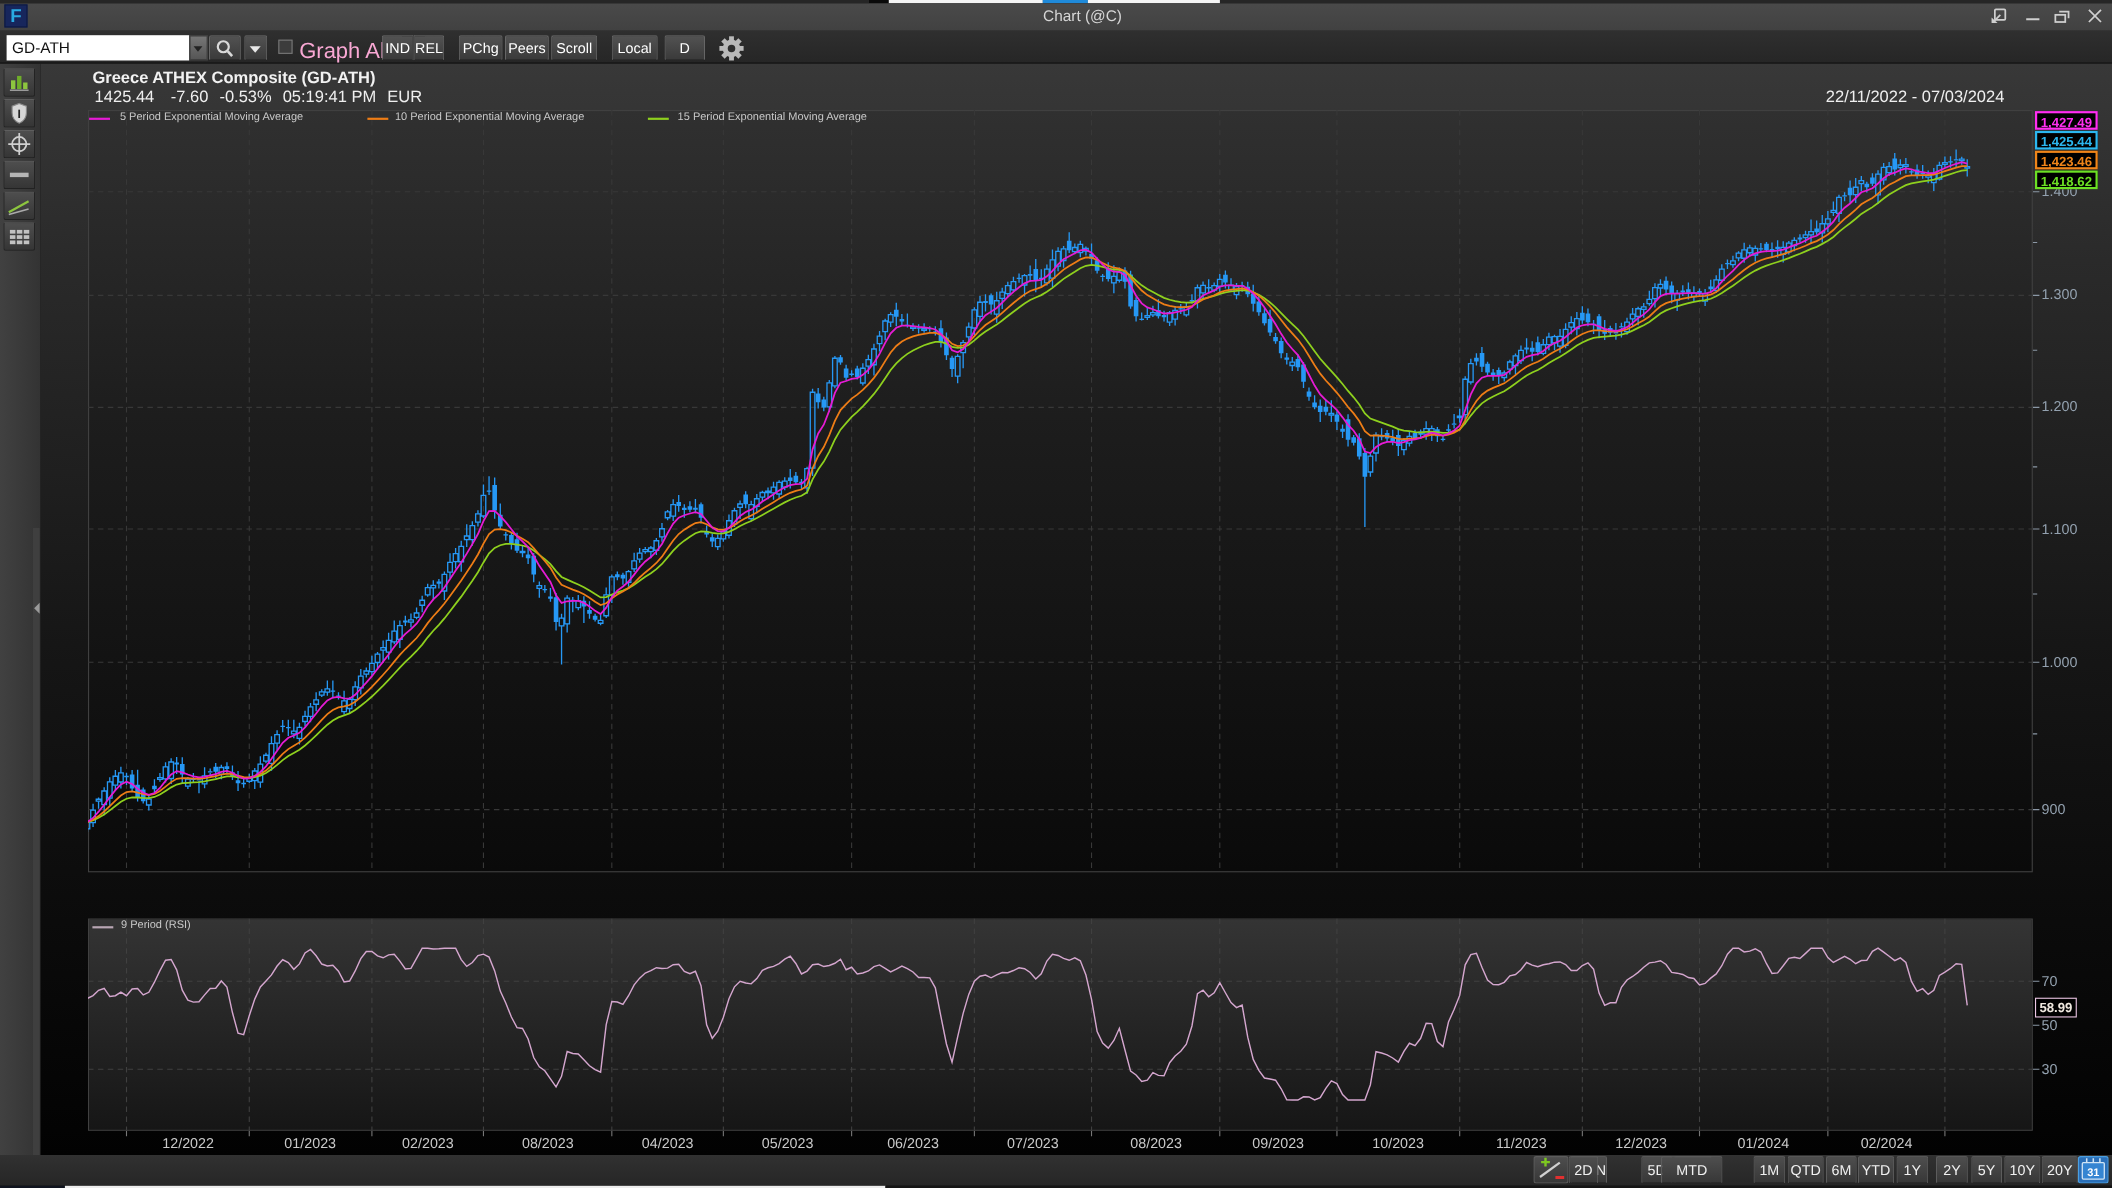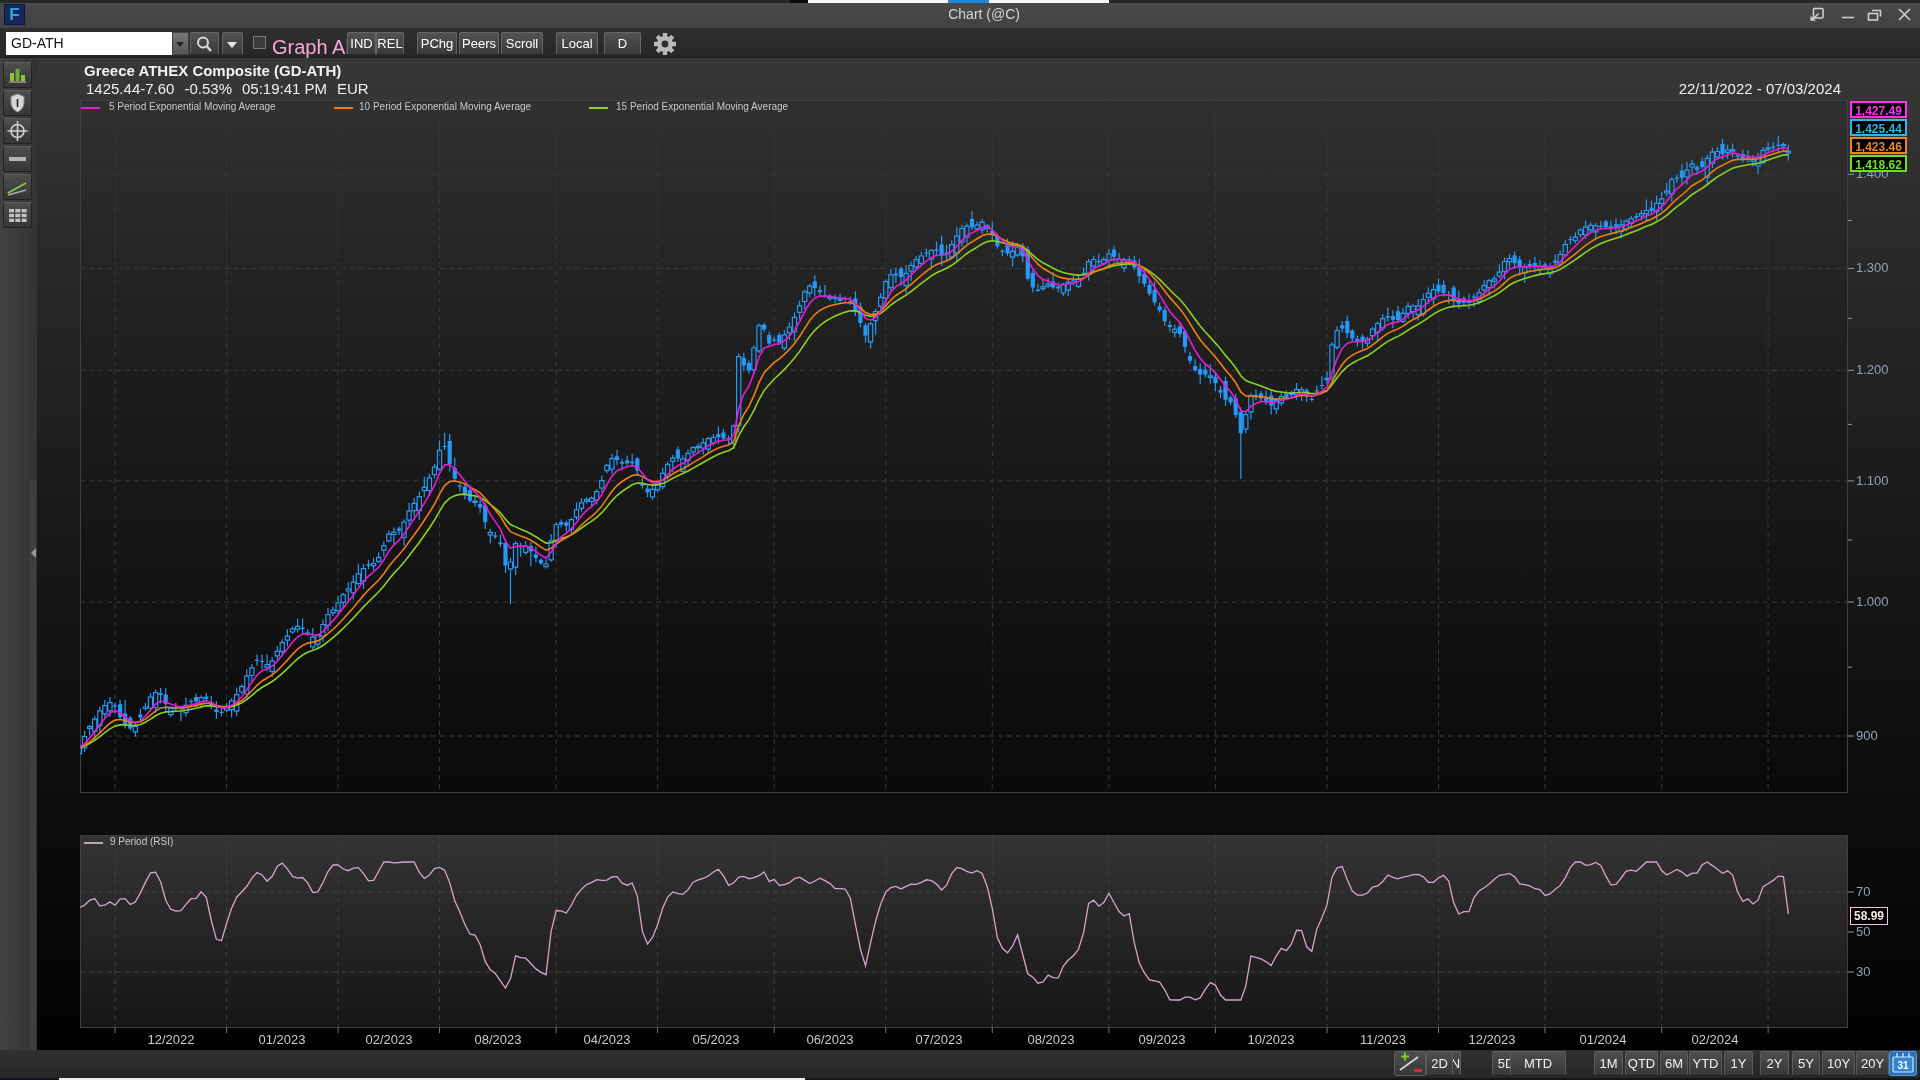--- a/index.html
+++ b/index.html
@@ -219,22 +219,22 @@
       <path d="M1108.9 1028v5"></path>
       <path d="M1215.4 1028v5"></path>
       <path d="M1327 1028v5"></path>
       <path d="M1438.5 1028v5"></path>
       <path d="M1545 1028v5"></path>
       <path d="M1661.7 1028v5"></path>
       <path d="M1768.1 1028v5"></path>
     </g>
   </svg>
 <div class="abs" style="left:84px;top:62px;color:#f2f2f2;font-size:15px;font-weight:bold">Greece ATHEX Composite (GD-ATH)</div>
-<div class="abs" style="left:86px;top:80px;color:#efefef;font-size:15px"><span>1425.44</span><span style="margin-left:0">-7.60</span><span style="margin-left:10px">-0.53%</span><span style="margin-left:10px">05:19:41 PM</span><span style="margin-left:10px">EUR</span></div>
-<div class="abs" style="left:1641px;top:80px;width:200px;text-align:right;color:#efefef;font-size:15px">22/11/2022 - 07/03/2024</div>
+<div class="abs" style="left:86px;top:80px;color:#efefef;font-size:15px"><span>1425.44</span><span style="margin-left:15px">-7.60</span><span style="margin-left:10px">-0.53%</span><span style="margin-left:10px">05:19:41 PM</span><span style="margin-left:10px">EUR</span></div>
+<div class="abs" style="left:1641px;top:80px;width:200px;text-align:center;color:#efefef;font-size:15px">22/11/2022 - 07/03/2024</div>
 <div class="legdash" style="left:81px;top:107px;background:#e61bd5"></div>
 <div class="legtxt" style="left:109px;top:101px">5 Period Exponential Moving Average</div>
 <div class="legdash" style="left:334px;top:107px;background:#ee7d16"></div>
 <div class="legtxt" style="left:359px;top:101px">10 Period Exponential Moving Average</div>
 <div class="legdash" style="left:589px;top:107px;background:#8ed01e"></div>
 <div class="legtxt" style="left:616px;top:101px">15 Period Exponential Moving Average</div>
 <div class="legdash" style="left:84px;top:842px;background:#b8a6b4"></div>
 <div class="legtxt" style="left:110px;top:836px">9 Period (RSI)</div>
 <div class="ylab" style="top:728px">900</div>
 <div class="ylab" style="top:594px">1.000</div>

